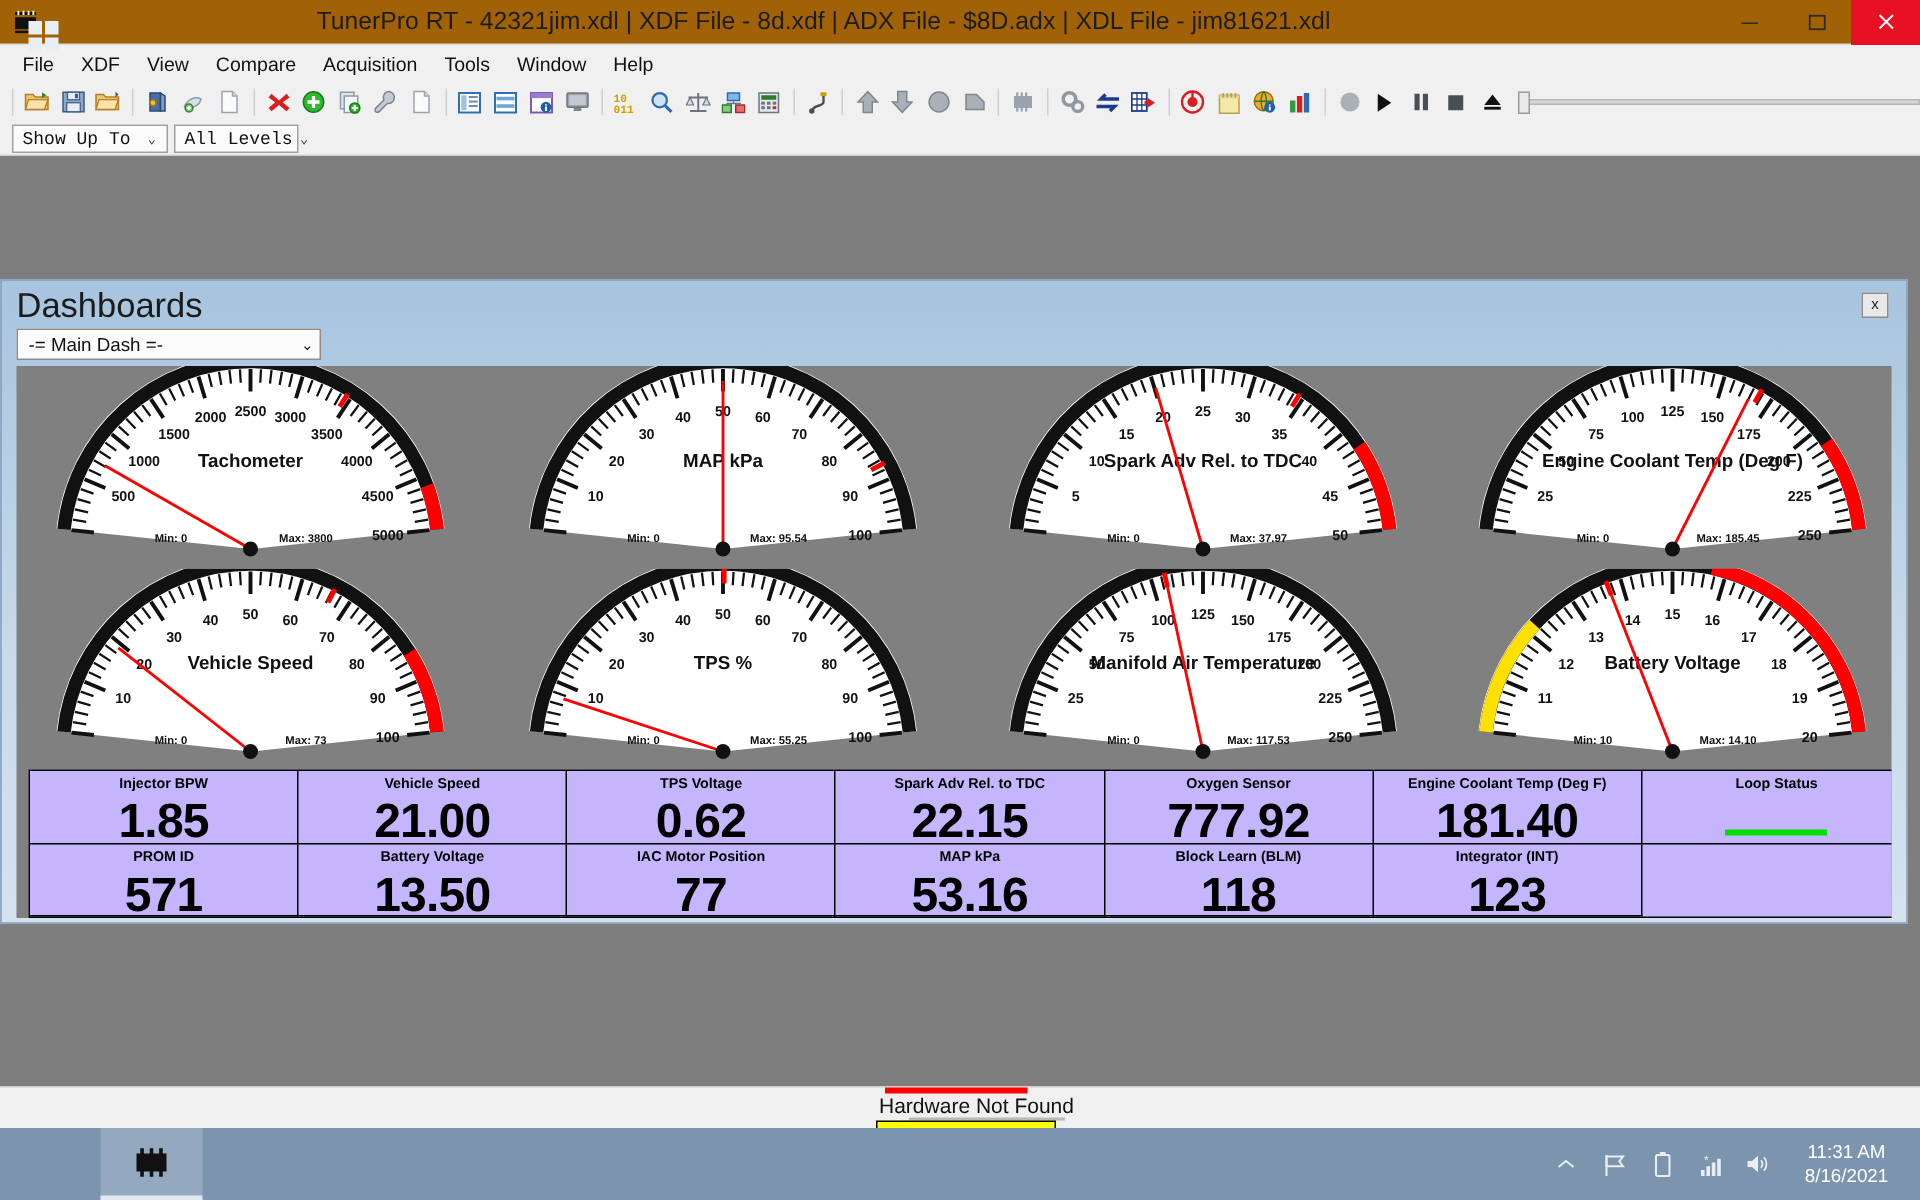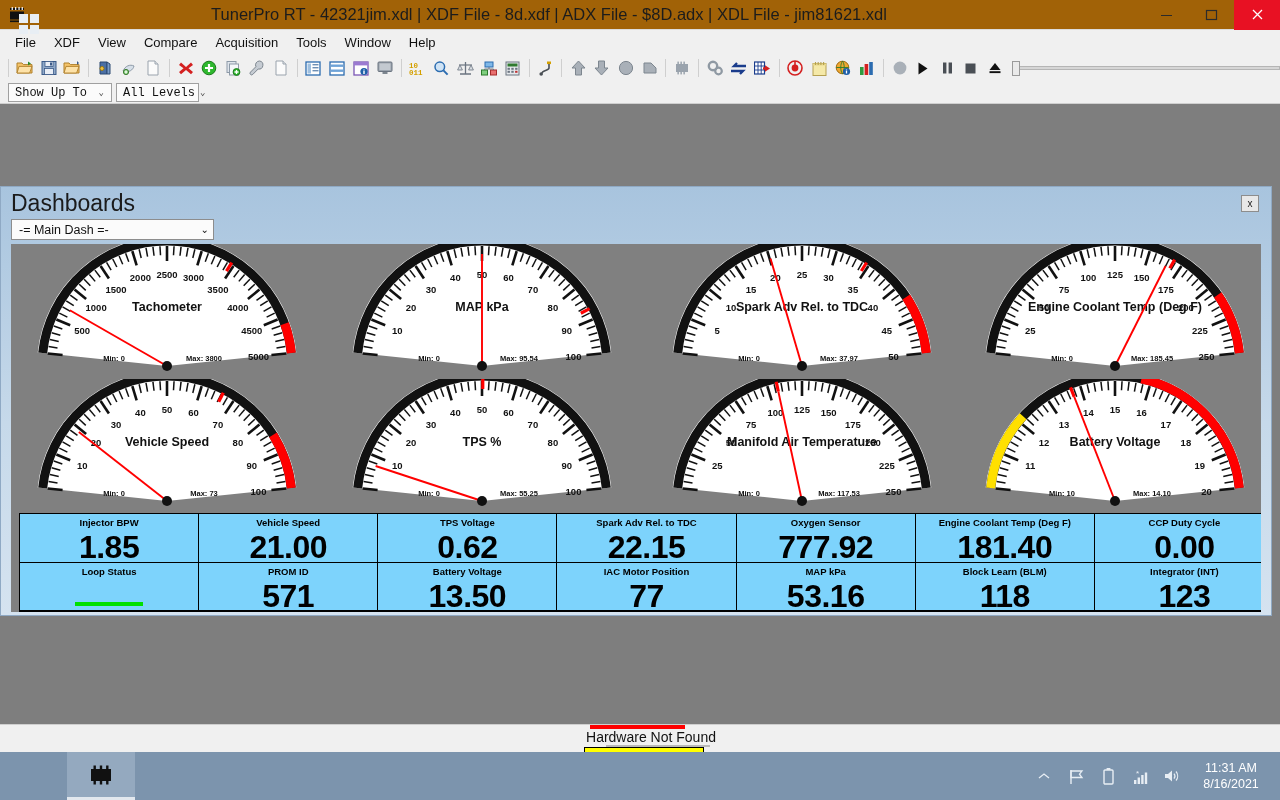--- a/index.html
+++ b/index.html
@@ -110,21 +110,21 @@
     overflow: hidden;
   }
 
   
   .gauge { position: absolute; overflow: hidden; }
   .gauge svg { display: block; }
 
   
   .dashtable {
     position: absolute; left: 8px; top: 269px; width: 1256px; height: 99px;
-    background: #7dd3fc; border: 1px solid #000;
+    background: #c4b5fd; border: 1px solid #000;
     display: grid;
     grid-template-columns: repeat(7, 1fr);
     grid-template-rows: 1fr 1fr;
   }
   .cell {
     border-right: 1px solid #000; border-bottom: 1px solid #000;
     position: relative; overflow: hidden;
     display: flex; flex-direction: column; align-items: center;
   }
   .cell:nth-child(7n) { border-right: none; }
@@ -1169,24 +1169,20 @@
           </div>
           <div class="cell">
             <div class="cell-label">Oxygen Sensor</div>
             <div class="cell-value">777.92</div>
           </div>
           <div class="cell">
             <div class="cell-label">Engine Coolant Temp (Deg F)</div>
             <div class="cell-value">181.40</div>
           </div>
           <div class="cell">
-            <div class="cell-label">CCP Duty Cycle</div>
-            <div class="cell-value">0.00</div>
-          </div>
-          <div class="cell">
             <div class="cell-label">Loop Status</div>
             <div class="cell-bar"></div>
           </div>
           <div class="cell">
             <div class="cell-label">PROM ID</div>
             <div class="cell-value">571</div>
           </div>
           <div class="cell">
             <div class="cell-label">Battery Voltage</div>
             <div class="cell-value">13.50</div>

